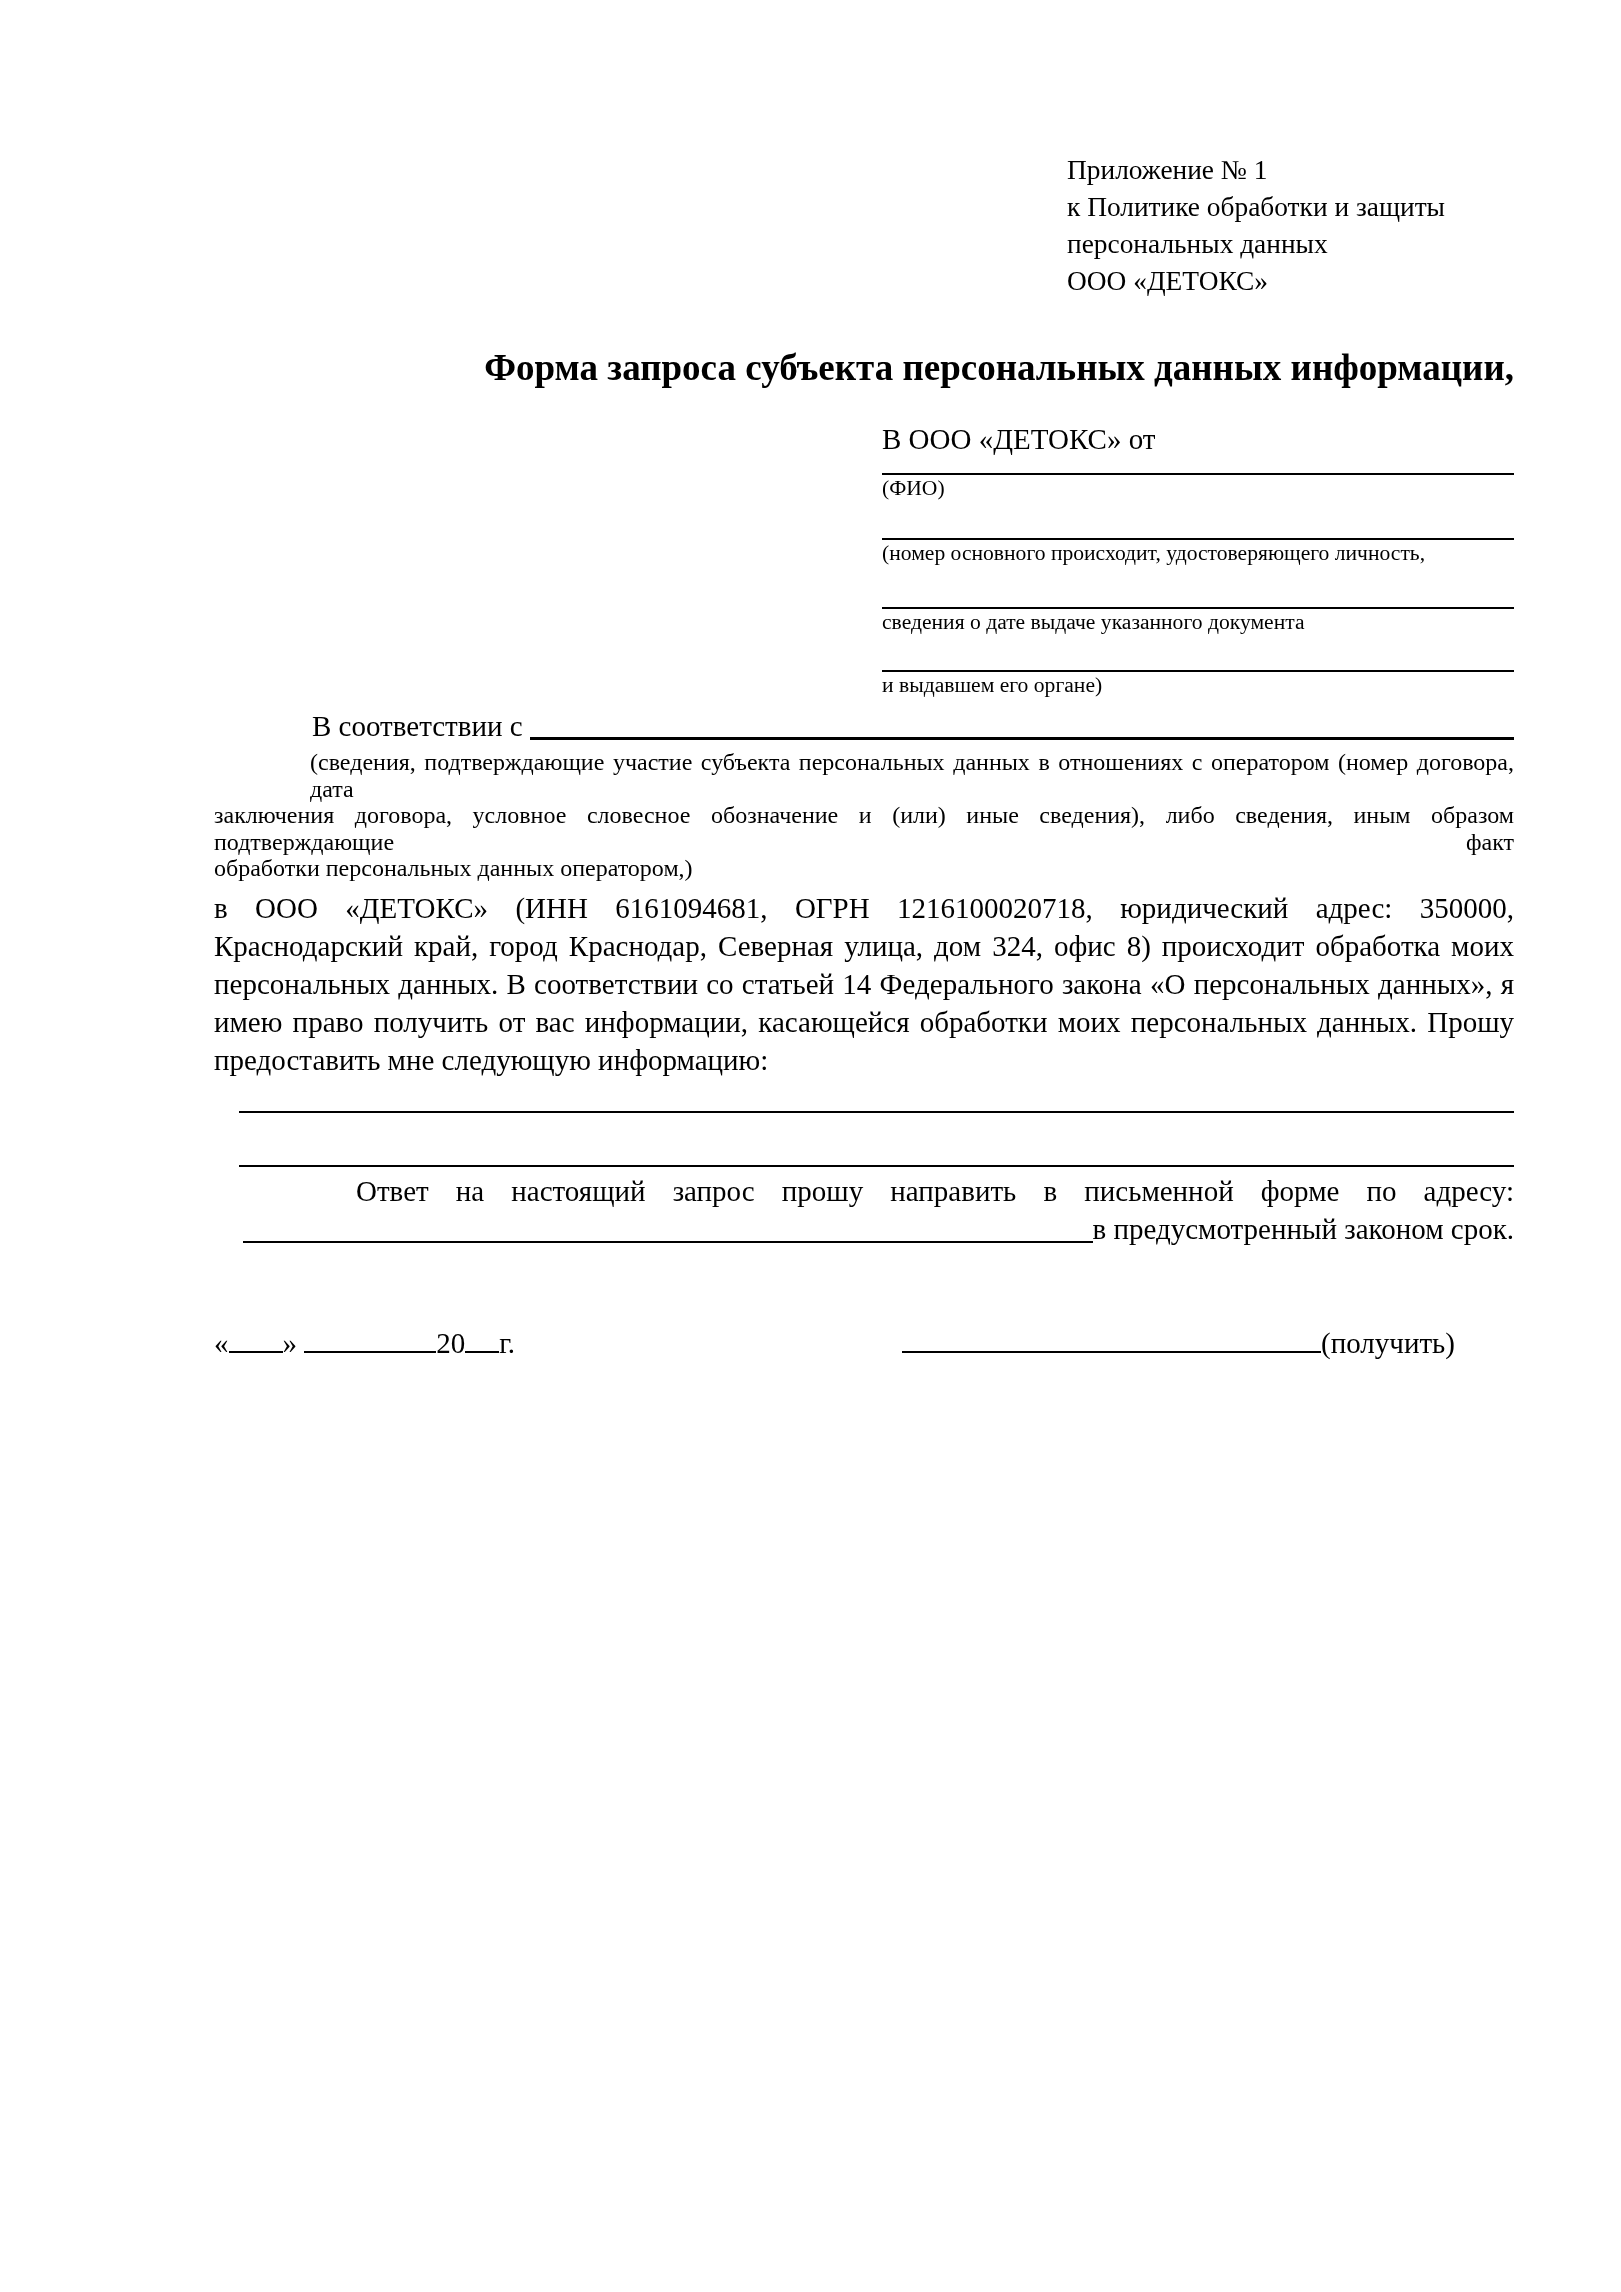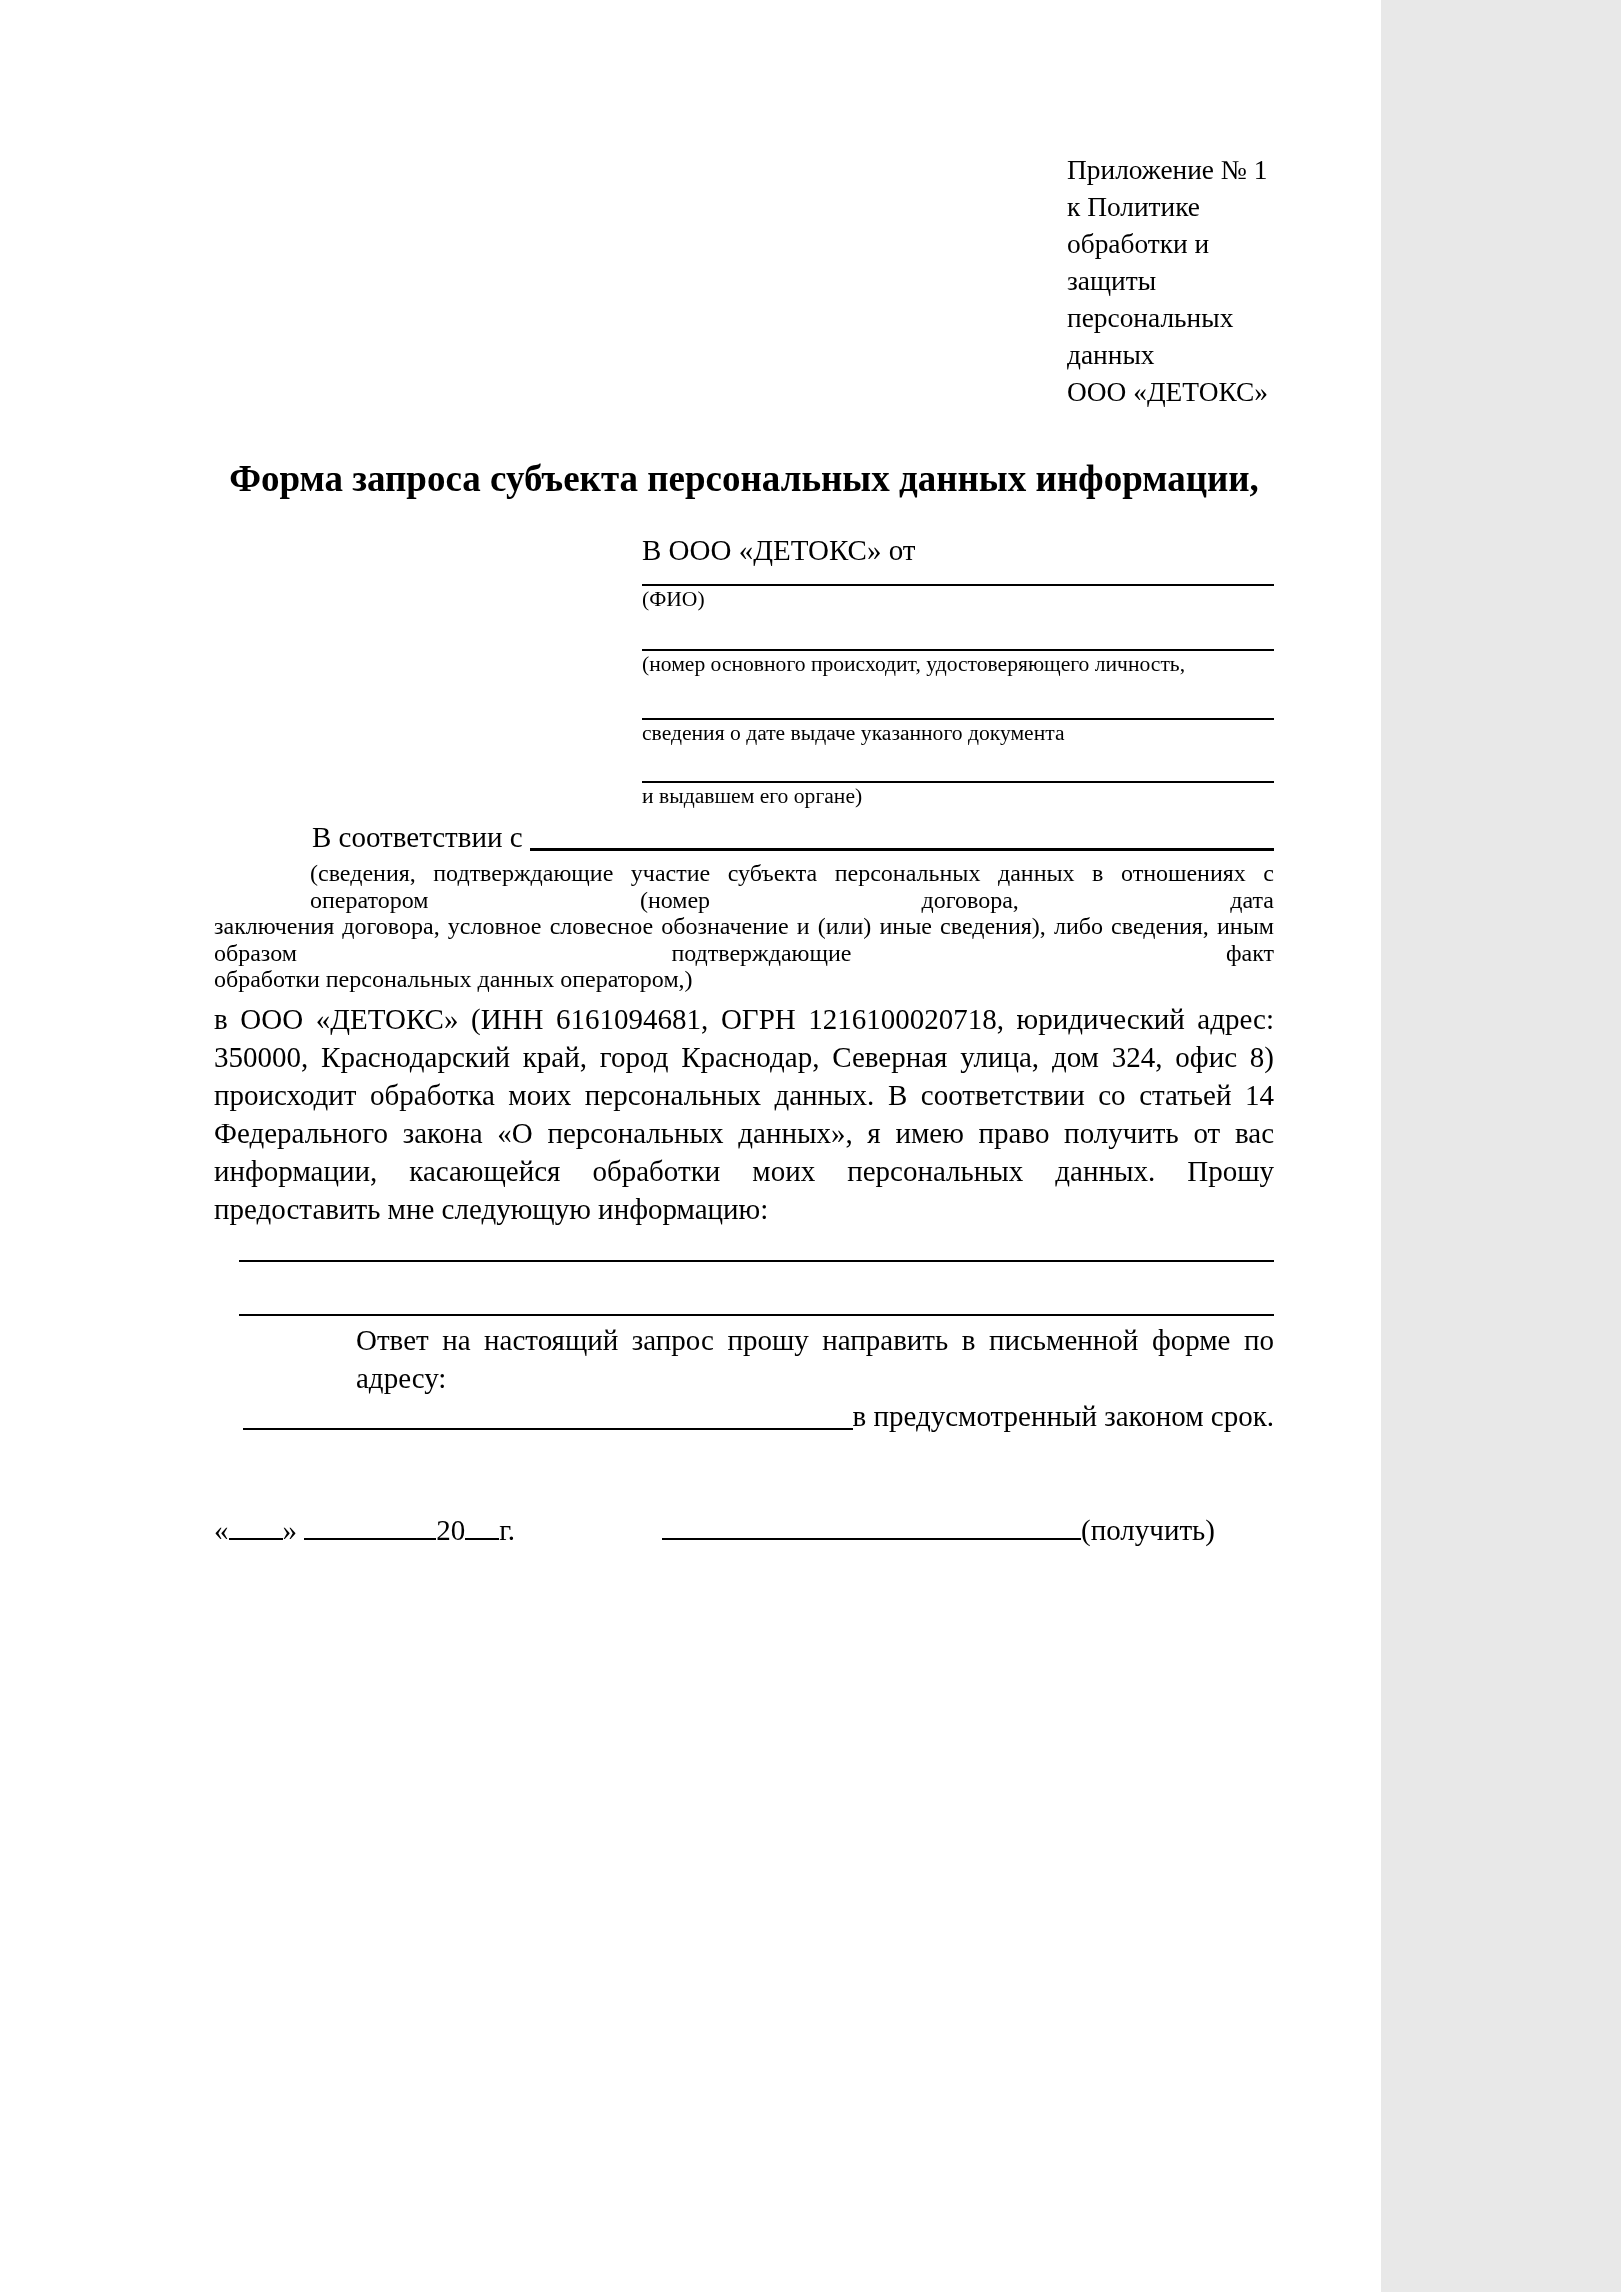--- a/index.html
+++ b/index.html
@@ -1,32 +1,32 @@
 <!DOCTYPE html>
 <html><head>
 <meta charset="utf-8">
 <style>
   html,body{margin:0;padding:0;background:#e8e8e8;}
   .page{
     position:relative;
-    width:1381px;height:2293px;
+    width:1621px;height:2293px;
     background:#ffffff;
     color:#000;
     font-family:"Liberation Serif","DejaVu Serif",serif;
     box-sizing:border-box;
     padding:152px 107px 0 214px;
     overflow:hidden;
   }
   .header-note{
     margin-left:853px;
     font-size:27.4px;line-height:37px;
   }
   .doc-title{
     margin-top:44px;
-    text-align:center;
+    text-align:right;
     font-weight:bold;
     font-size:37px;line-height:47px;
   }
   .addressee{
     margin-top:29px;
     margin-left:auto;
     width:632px;
     font-size:29px;line-height:38px;
   }
   .addressee .to-line{white-space:nowrap;}

